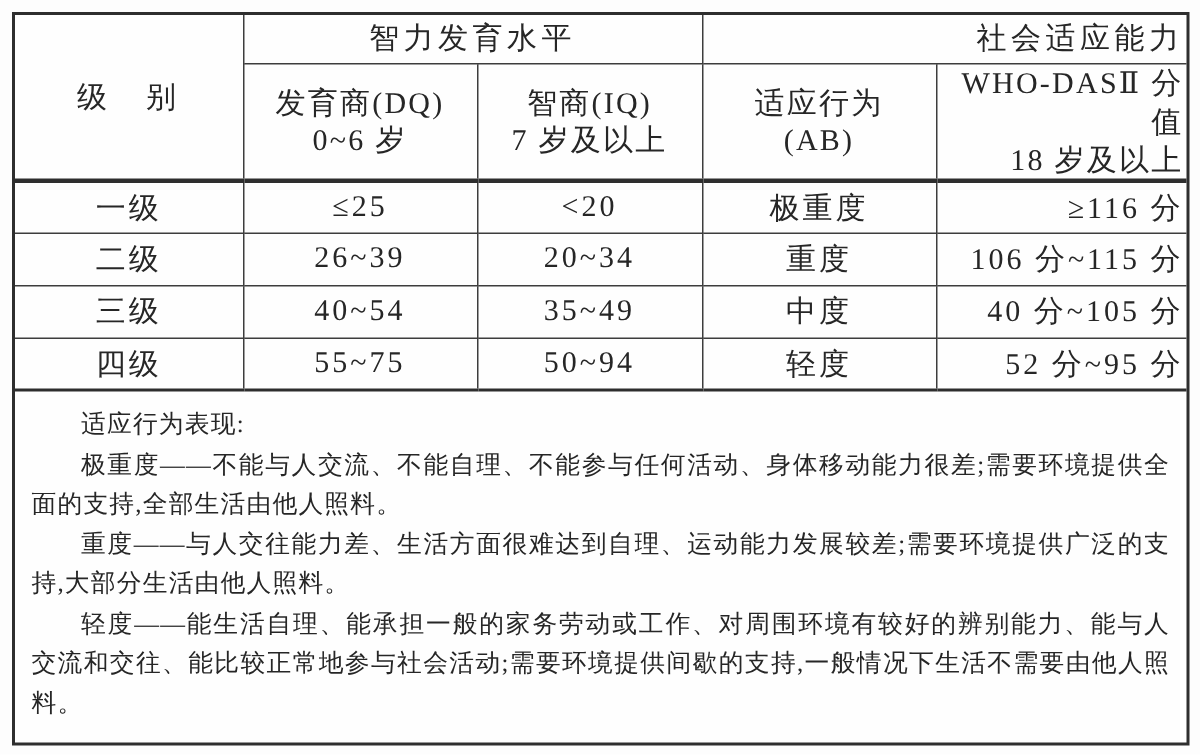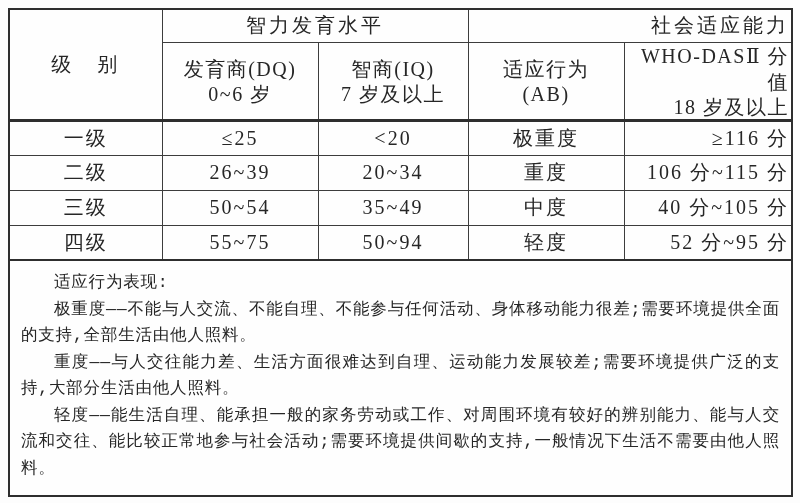--- a/index.html
+++ b/index.html
@@ -46,21 +46,21 @@
   tbody tr td{height:35px;letter-spacing:1px;}
   tbody tr:first-child td{border-top:3px solid var(--line-dark);margin-top:44px;}
   tbody tr:last-child td{border-bottom:2px solid var(--line-dark);}
   .notes{
     padding:9px 11px 0 11px;
     font-size:16.5px;
     line-height:26.5px;
     text-align:justify;
     letter-spacing:0.8px;
   }
-  .notes p{margin:0;text-indent:2em;font-family:Liberation Mono, monospace;}
+  .notes p{margin:0;text-indent:2em;}
 </style>
 </head>
 <body>
 
 <div class="sheet">
 
   <table class="grade">
     <colgroup>
       <col style="width:152px">
       <col style="width:156px">
@@ -103,21 +103,21 @@
       </tr>
       <tr>
         <td>二级</td>
         <td>26~39</td>
         <td>20~34</td>
         <td>重度</td>
         <td>106 分~115 分</td>
       </tr>
       <tr>
         <td>三级</td>
-        <td>50~54</td>
+        <td>40~54</td>
         <td>35~49</td>
         <td>中度</td>
         <td>40 分~105 分</td>
       </tr>
       <tr>
         <td>四级</td>
         <td>55~75</td>
         <td>50~94</td>
         <td>轻度</td>
         <td>52 分~95 分</td>

